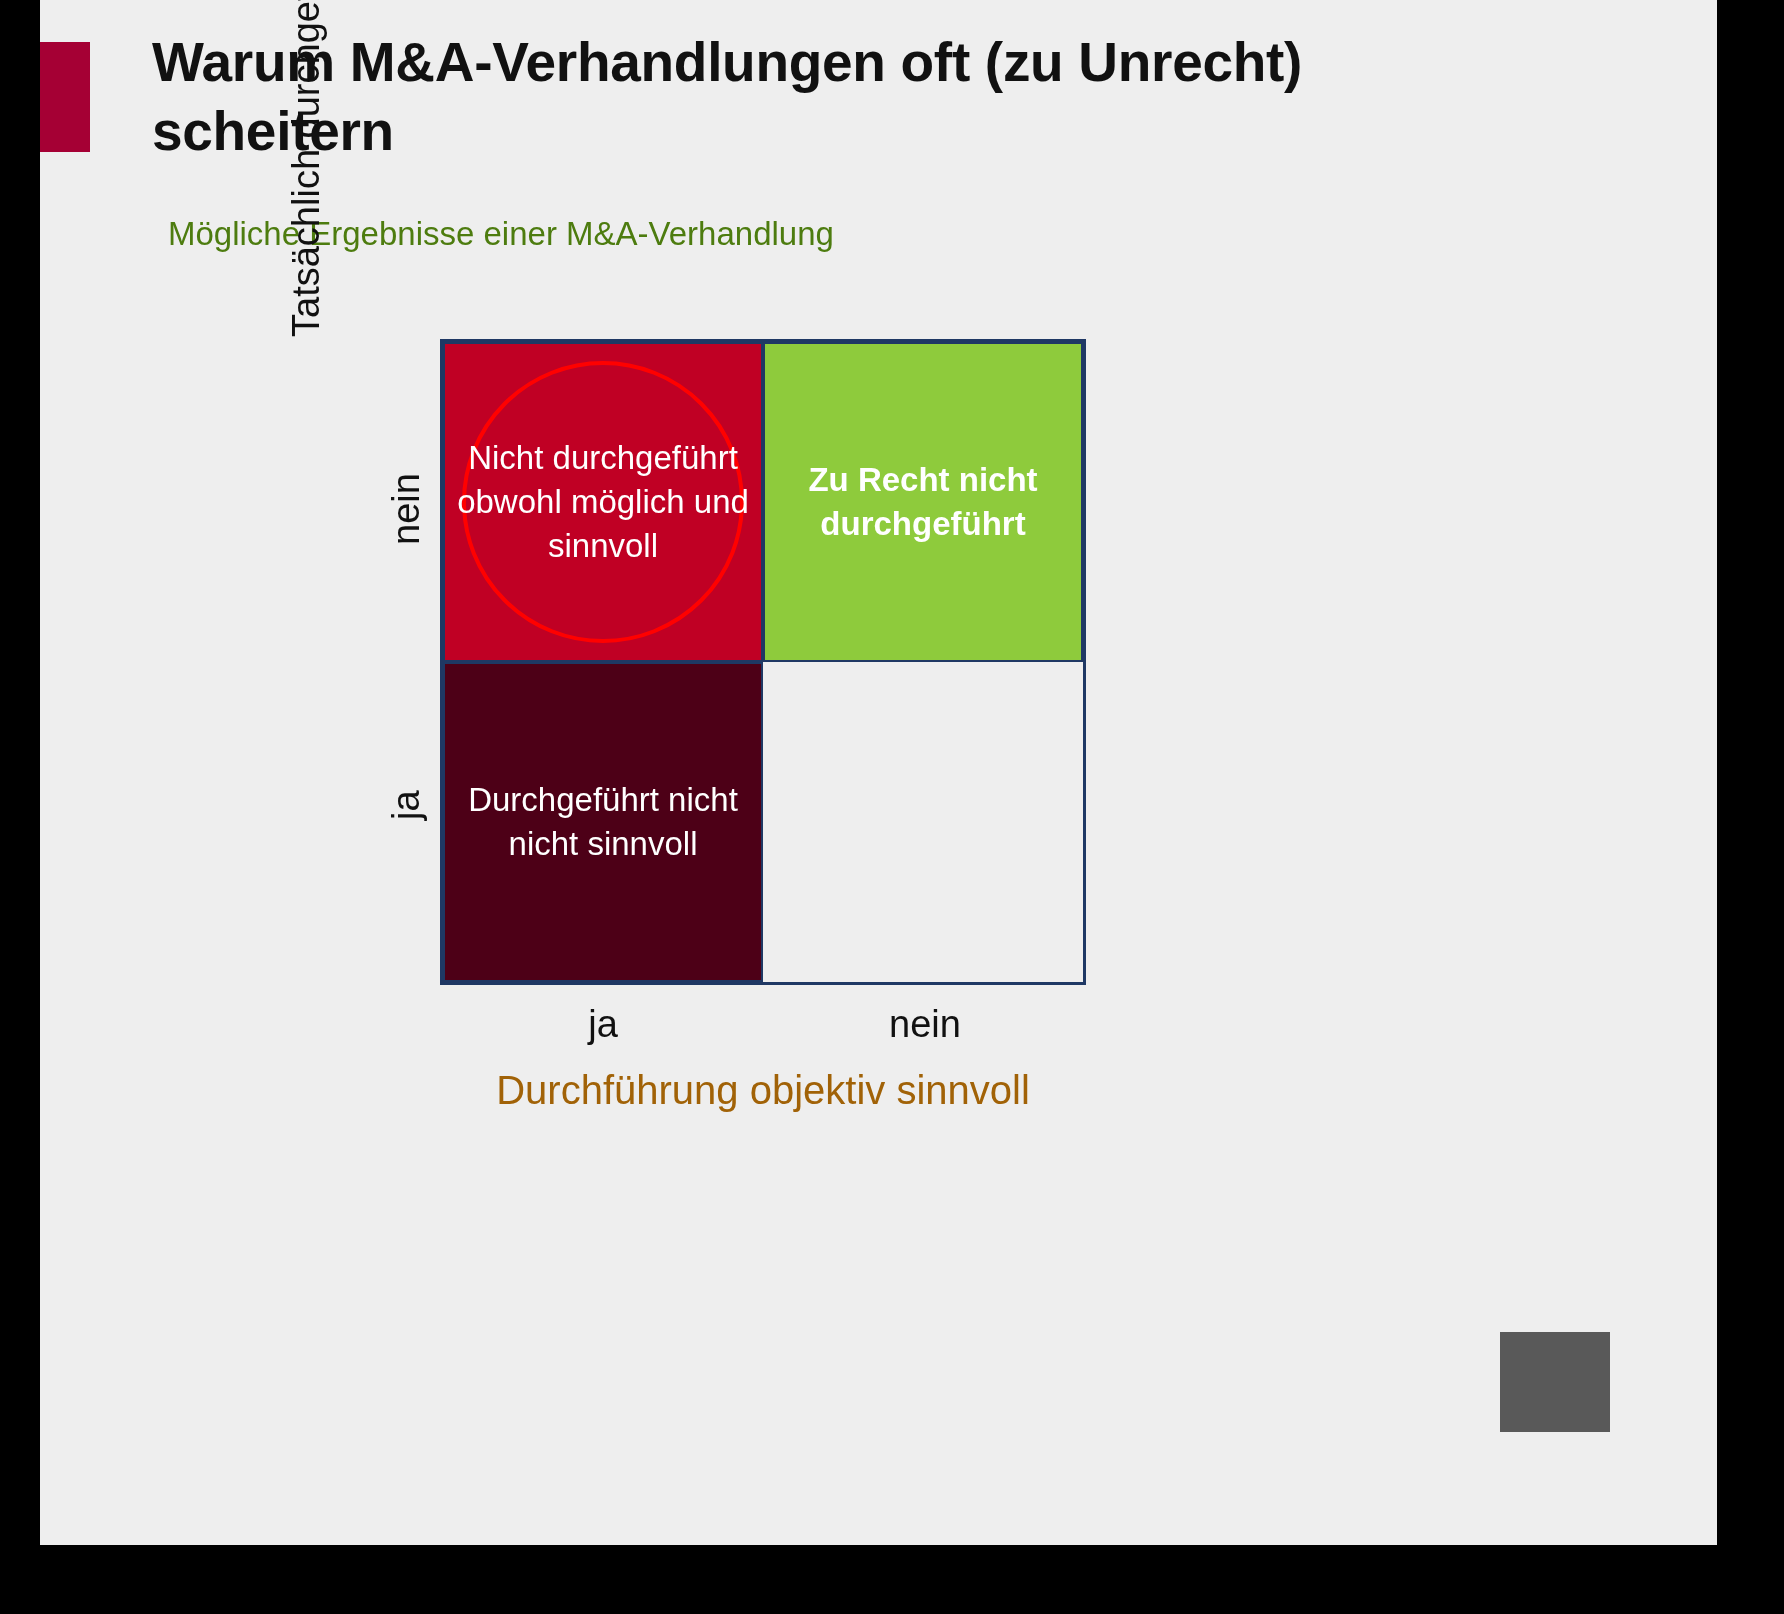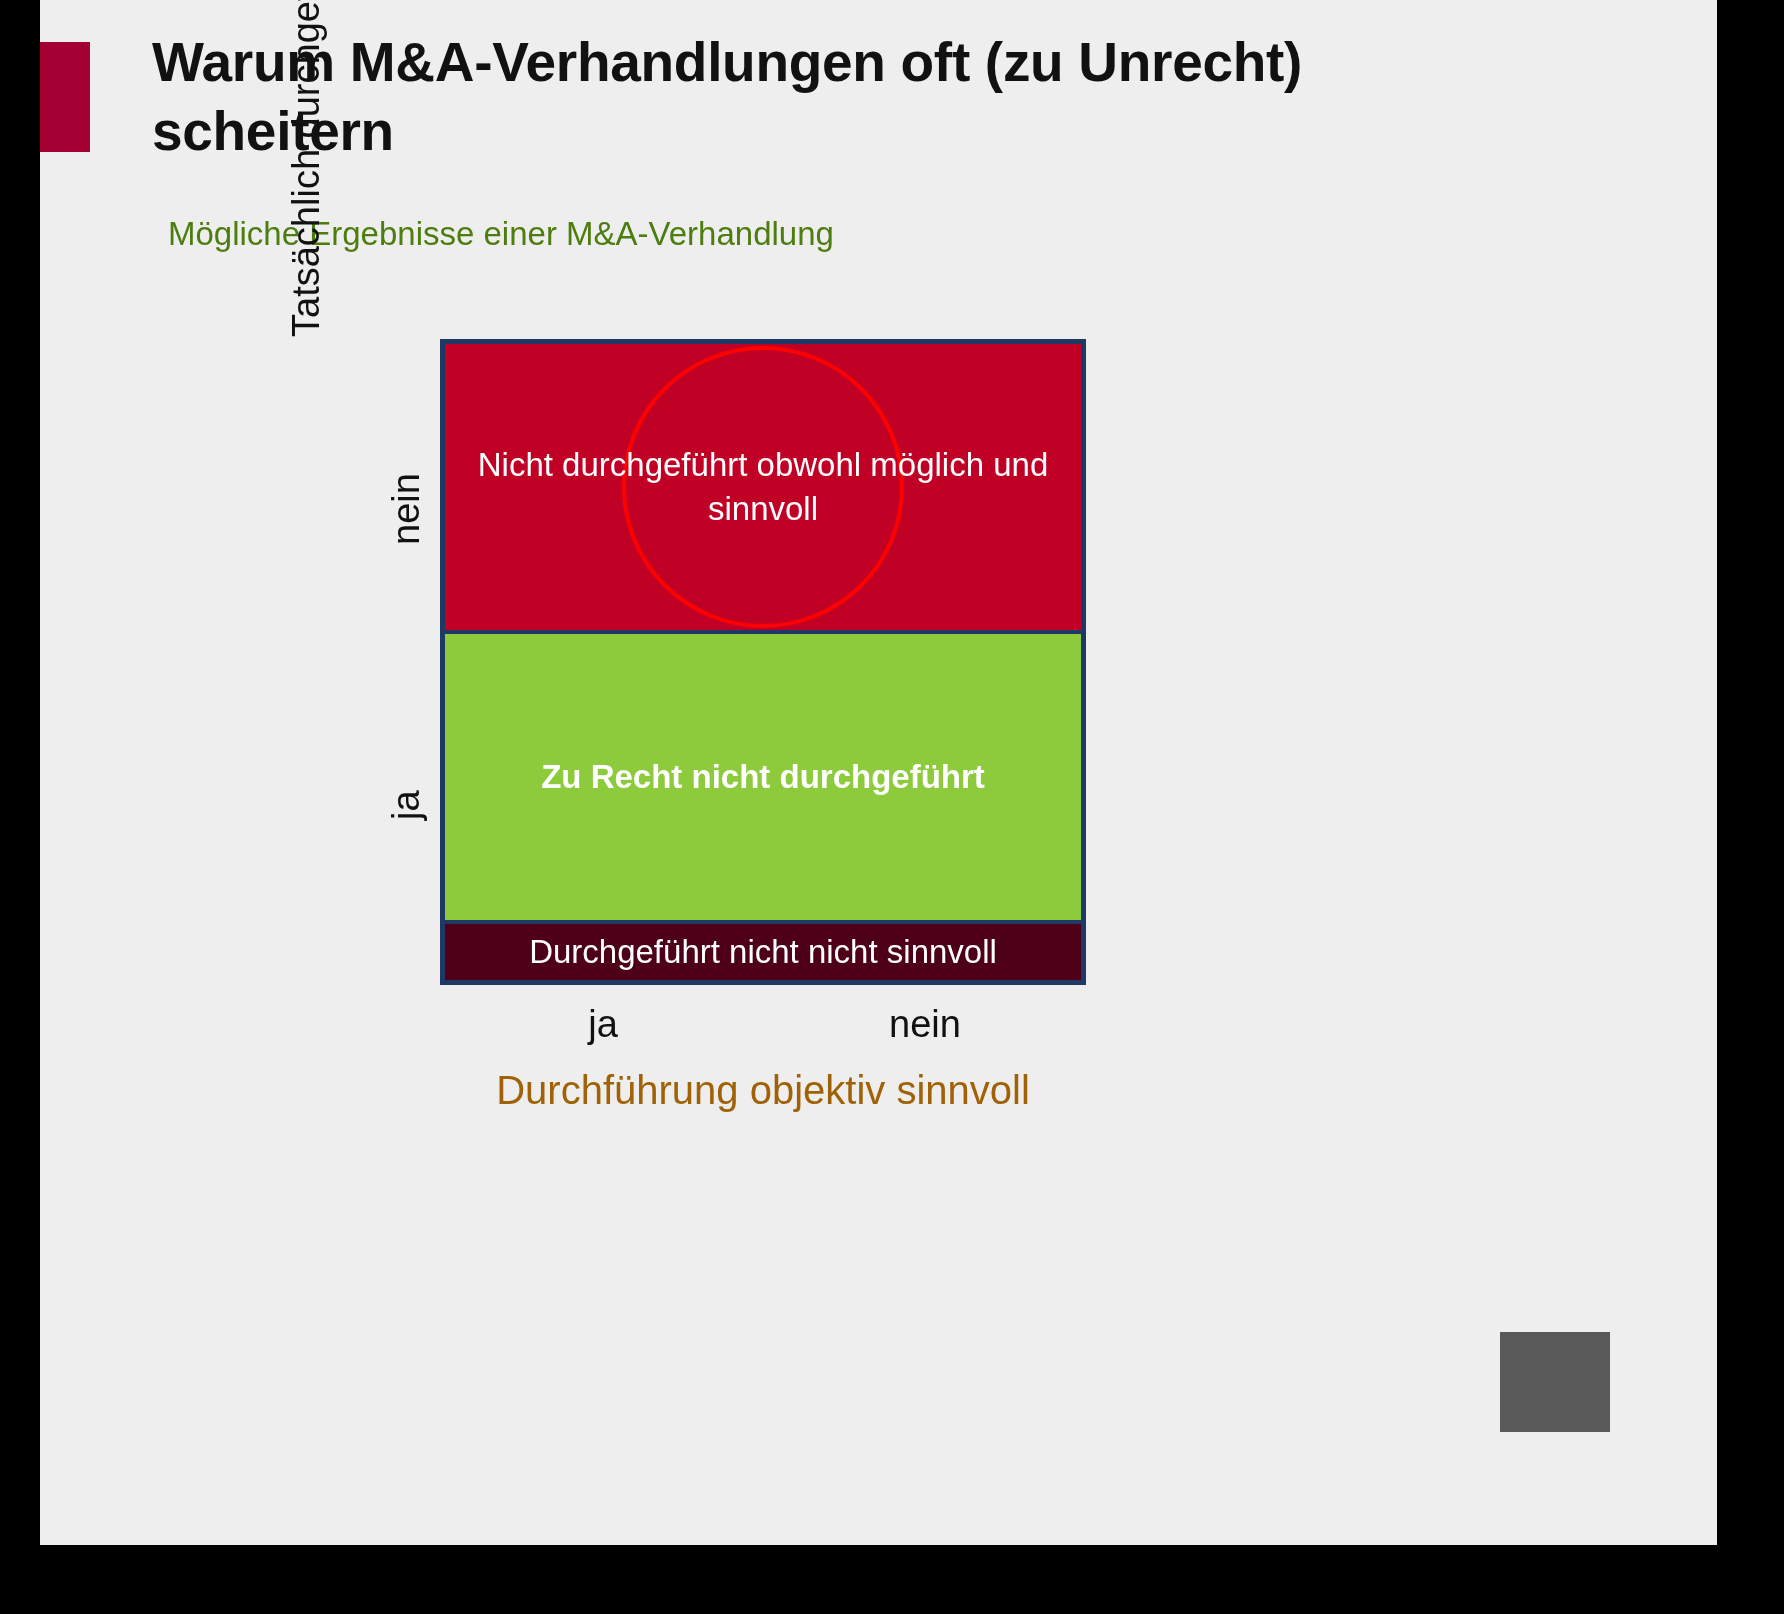--- a/index.html
+++ b/index.html
@@ -87,21 +87,21 @@
     top: 339px;
     width: 646px;
     height: 646px;
   }
   .matrix {
     position: absolute;
     left: 0; top: 0;
     width: 646px;
     height: 646px;
     display: grid;
-    grid-template-columns: 1fr;
+    grid-template-columns: 1fr 1fr;
     grid-template-rows: 1fr 1fr;
     border: 3px solid #1f3864;
     box-sizing: border-box;
   }
   .cell {
     position: relative;
     display: flex;
     align-items: center;
     justify-content: center;
     text-align: center;

